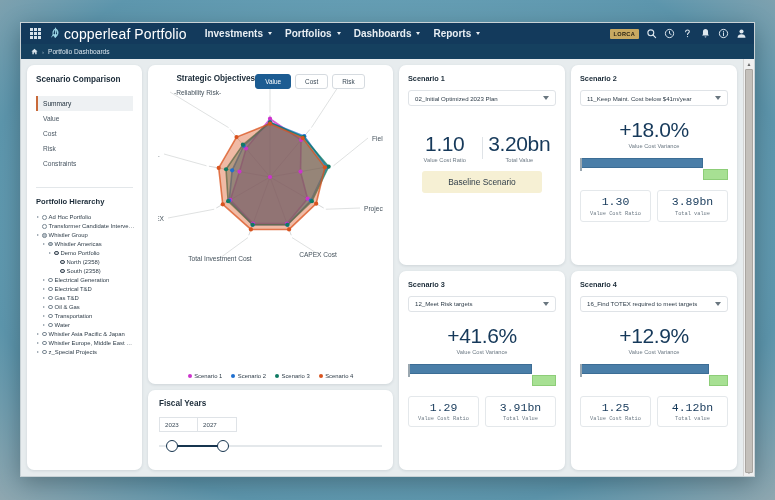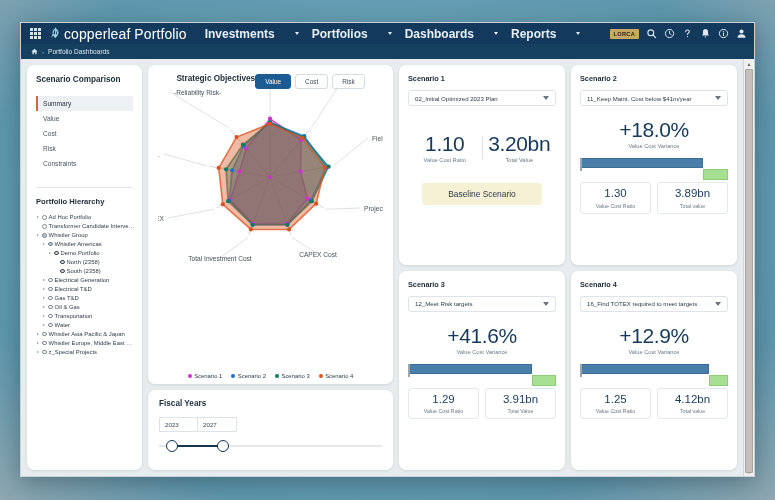--- a/index.html
+++ b/index.html
@@ -40,22 +40,22 @@
   .leaf {
     width: 13px; height: 13px; position: relative;
   }
   .leaf svg { display:block; }
   .brand-text {
     color: #ffffff; font-size: 14px; letter-spacing: .1px;
     white-space: nowrap;
   }
   #mainmenu { display: flex; align-items: center; margin-left: 18px; gap: 13px; }
   .menu-item {
-    color: #e8eef3; font-size: 12px; font-weight: bold;
-    display: flex; align-items: center; gap: 20px; white-space: nowrap;
+    color: #e8eef3; font-size: 10px; font-weight: bold;
+    display: flex; align-items: center; gap: 5px; white-space: nowrap;
     cursor: pointer;
   }
   .caret {
     width: 0; height: 0;
     border-left: 2.5px solid transparent; border-right: 2.5px solid transparent;
     border-top: 3px solid #e8eef3;
   }
   #nav-right {
     position: absolute; right: 7px; top: 0; height: 21px;
     display: flex; align-items: center; gap: 7px;
@@ -208,37 +208,37 @@
   }
   .caption { text-align: center; font-size: 5.7px; color: #6d7a85; margin-top: 2px; }
   
   #s1-metrics {
     display: flex; align-items: center; justify-content: center;
     gap: 0; margin-top: 27px;
   }
   #s1-metrics .m { flex: 1 1 0; }
   .vdiv { width: 1px; align-self: stretch; background: #dfe3e7; margin: 4px 0; }
   .baseline-btn {
-    margin: 20px auto 0; background: #f6f0d4; color: #2e3c48;
+    margin: 8px auto 0; background: #f6f0d4; color: #2e3c48;
     font-size: 8.4px; padding: 6px 0; width: 120px; text-align: center;
     border-radius: 3px; cursor: pointer;
   }
   
   .varbar { margin-top: 9px; height: 23px; position: relative; }
   .varbar .blue {
     position: absolute; left: 0; top: 0; height: 10px;
     background: #4a7ea8; border: 1px solid #3c6d95;
   }
   .varbar .tick {
     position: absolute; left: 0; top: 0; width: 1.6px; height: 13px; background: #9aa7b0;
   }
   .varbar .green {
     position: absolute; top: 11px; height: 11px; background: #a7e093; border: 1px solid #8dcd78;
   }
-  .mini-row { display: flex; gap: 6px; margin-top: 1px; }
+  .mini-row { display: flex; gap: 6px; margin-top: 9px; font-family: Liberation Mono, monospace; }
   .mini {
     flex: 1 1 0; border: 1px solid #e4e8eb; border-radius: 3px;
     padding: 5px 0 4px; text-align: center;
   }
   .mini .v { font-size: 11.5px; color: #16395a; line-height: 1; }
   .mini .c { font-size: 5.3px; color: #6d7a85; margin-top: 3px; }
 </style>
 </head>
 <body>
 

